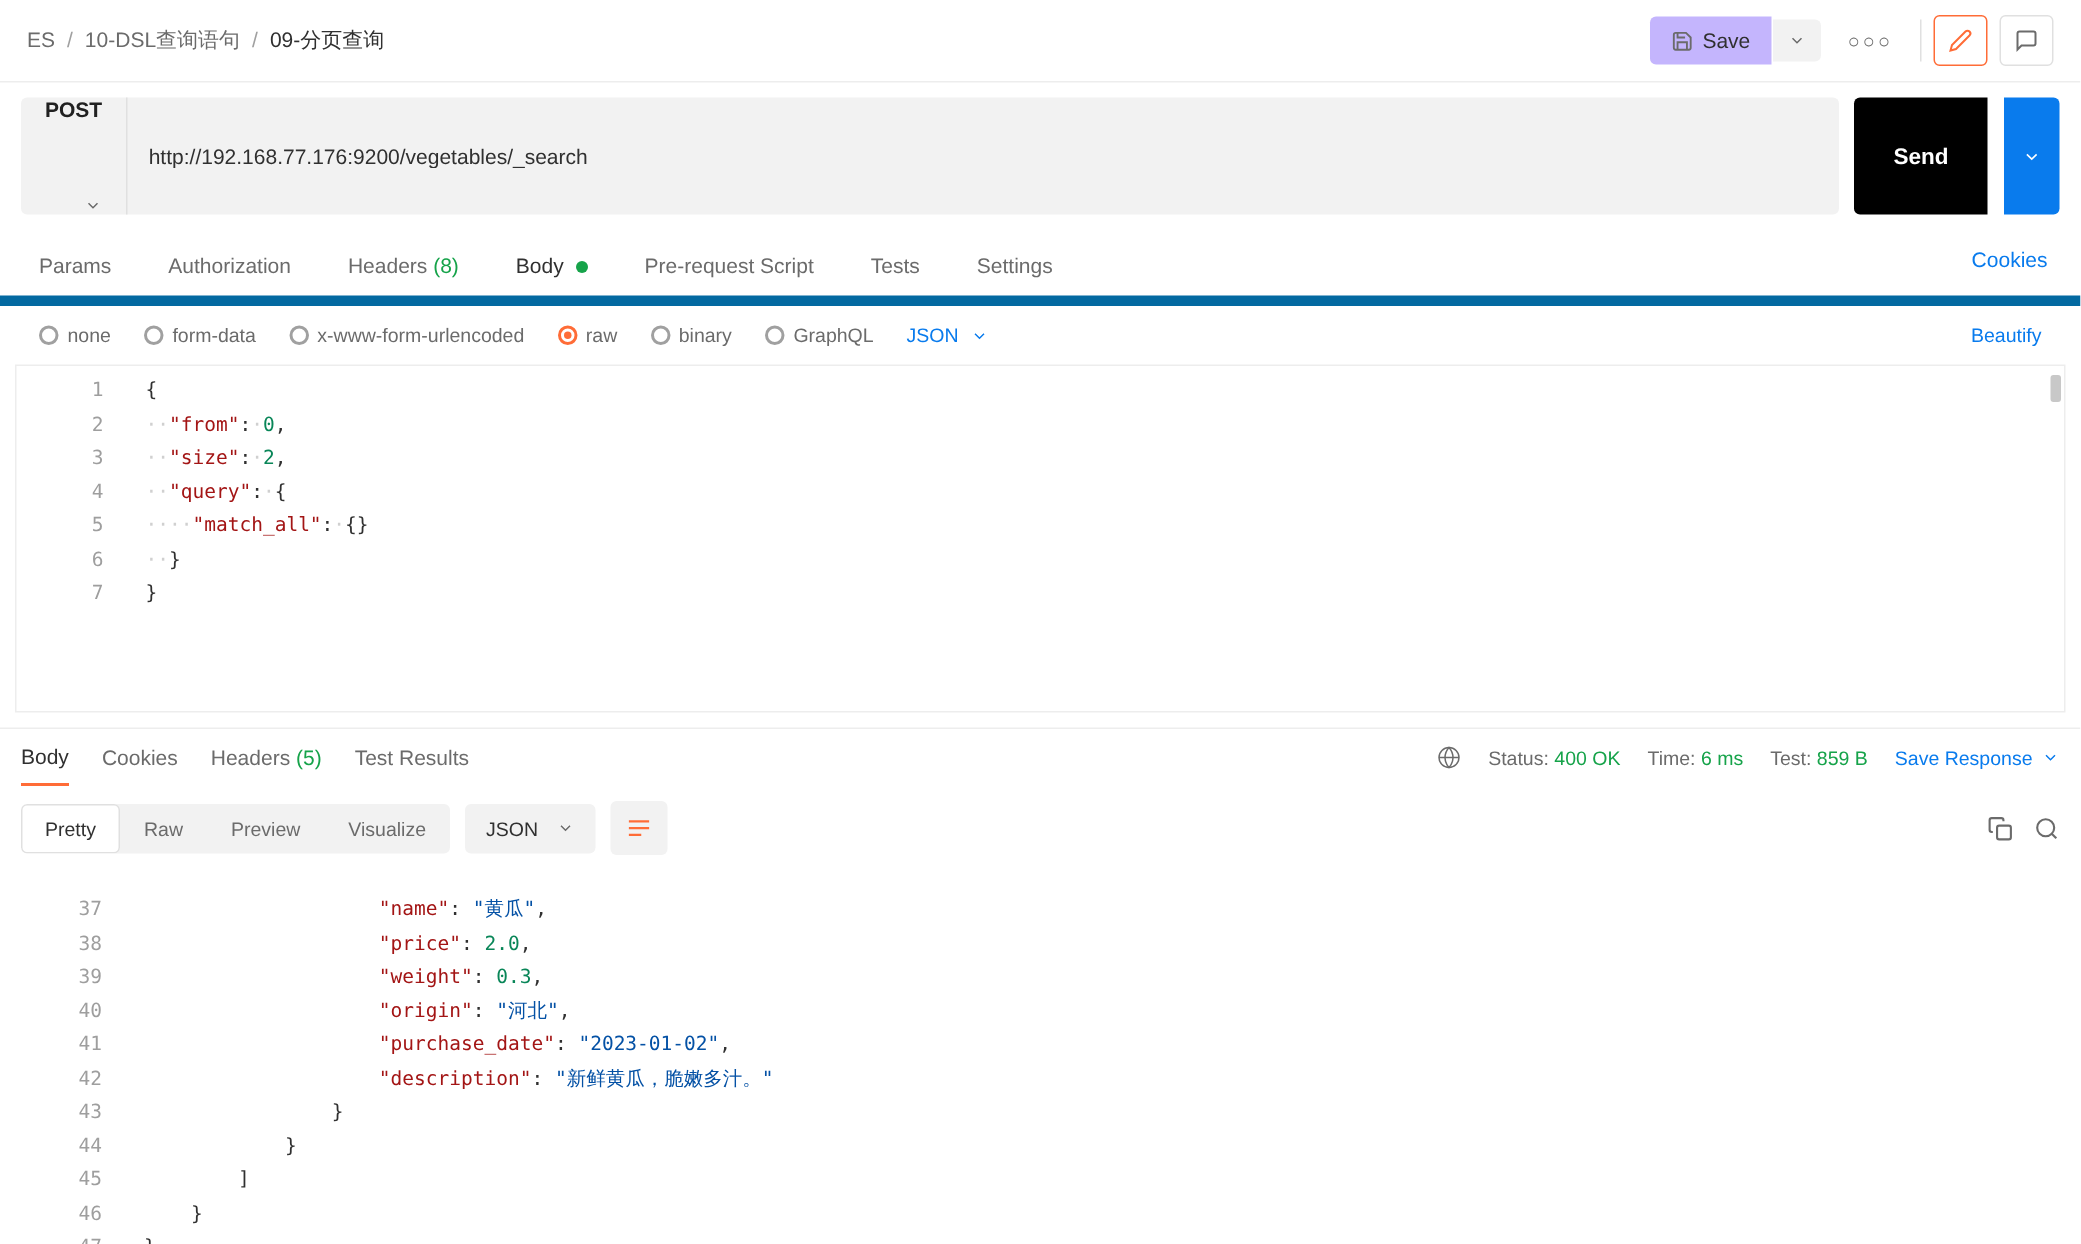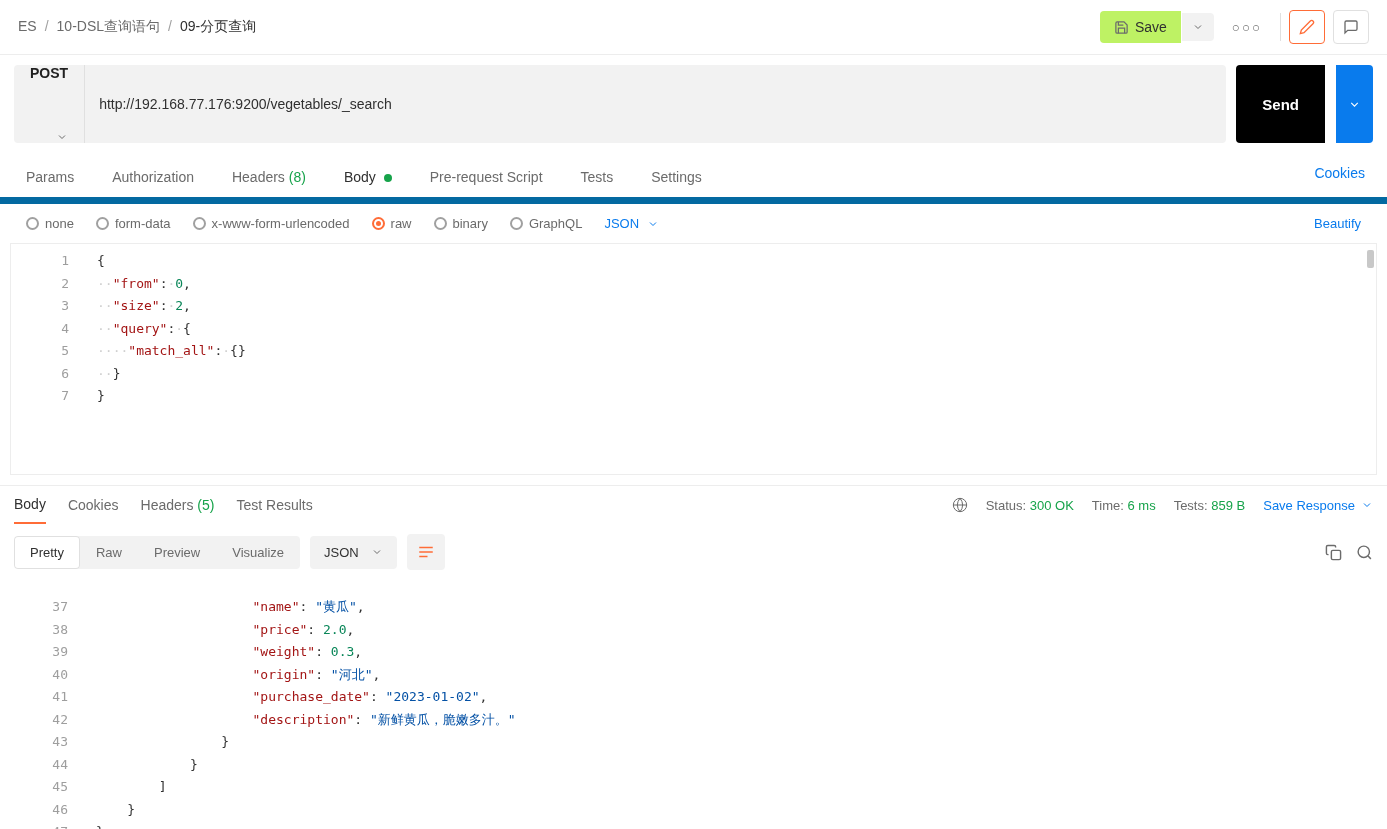--- a/index.html
+++ b/index.html
@@ -2,21 +2,21 @@
 <html><head>
 <meta charset="utf-8">
 <style>
 * { box-sizing: border-box; margin: 0; padding: 0; }
 body { font-family: -apple-system, BlinkMacSystemFont, "Segoe UI", Arial, sans-serif; font-size: 13px; color: #212121; background: #fff; }
 .top-bar { display: flex; align-items: center; justify-content: space-between; padding: 10px 18px; border-bottom: 1px solid #ededed; }
 .breadcrumb { display: flex; gap: 8px; color: #6b6b6b; font-size: 14px; }
 .breadcrumb .sep { color: #a0a0a0; }
 .breadcrumb .current { color: #303030; font-weight: 500; }
 .top-actions { display: flex; align-items: center; gap: 8px; }
-.save-btn { display: inline-flex; align-items: center; gap: 6px; background: #bef264; border: none; border-radius: 4px 0 0 4px; padding: 8px 14px; font-size: 14px; color: #303030; cursor: pointer; }
+.save-btn { display: inline-flex; align-items: center; gap: 6px; background: #c4b5fd; border: none; border-radius: 4px 0 0 4px; padding: 8px 14px; font-size: 14px; color: #303030; cursor: pointer; }
 .save-caret { background: #f2f2f2; border: none; border-radius: 0 4px 4px 0; padding: 8px 10px; cursor: pointer; color: #6b6b6b; margin-left: -7px; }
 .more-btn { background: none; border: none; padding: 8px 10px; cursor: pointer; color: #6b6b6b; letter-spacing: 2px; }
 .divider-v { width: 1px; height: 28px; background: #e0e0e0; }
 .icon-btn { width: 36px; height: 34px; border: 1px solid #e0e0e0; border-radius: 4px; background: #fff; display: inline-flex; align-items: center; justify-content: center; cursor: pointer; }
 .icon-btn.active { border-color: #ff6c37; }
 .url-bar { display: flex; align-items: stretch; gap: 10px; padding: 10px 14px; }
 .method-url { flex: 1; display: flex; background: #f2f2f2; border-radius: 4px; }
 .method-select { display: flex; align-items: flex-end; gap: 50px; padding: 0 16px; border-right: 1px solid #e0e0e0; font-weight: 600; font-size: 14px; cursor: pointer; flex-direction: column; }
 .url-input { flex: 1; border: none; background: transparent; padding: 0 14px; font-size: 14px; color: #303030; outline: none; }
 .send-btn { background: #000000; color: #fff; border: none; border-radius: 4px 0 0 4px; padding: 0 26px; font-size: 15px; font-weight: 600; cursor: pointer; }
@@ -200,23 +200,23 @@
     <span>Headers</span>
     <span class="count-badge">(5)</span>
   </div>
   <div class="resp-tab">Test Results</div>
   <div class="resp-meta">
     <svg width="16" height="16" viewBox="0 0 24 24" fill="none" stroke="#6b6b6b" stroke-width="1.5">
         <circle cx="12" cy="12" r="10"></circle>
         <line x1="2" y1="12" x2="22" y2="12"></line>
         <path d="M12 2a15.3 15.3 0 014 10 15.3 15.3 0 01-4 10 15.3 15.3 0 01-4-10 15.3 15.3 0 014-10z"></path>
       </svg>
-    <span><span>Status:</span> <span class="val">300 OK</span></span>
+    <span><span>Status:</span> <span class="val">400 OK</span></span>
     <span><span>Time:</span> <span class="val">6 ms</span></span>
-    <span><span>Tests:</span> <span class="val">859 B</span></span>
+    <span><span>Test:</span> <span class="val">859 B</span></span>
     <div class="save-resp">
       <span>Save Response</span>
       <svg width="12" height="12" viewBox="0 0 24 24" fill="none" stroke="#097bed" stroke-width="2">
           <polyline points="6 9 12 15 18 9"></polyline>
         </svg>
     </div>
   </div>
 </div>
 
 <div class="resp-toolbar">

